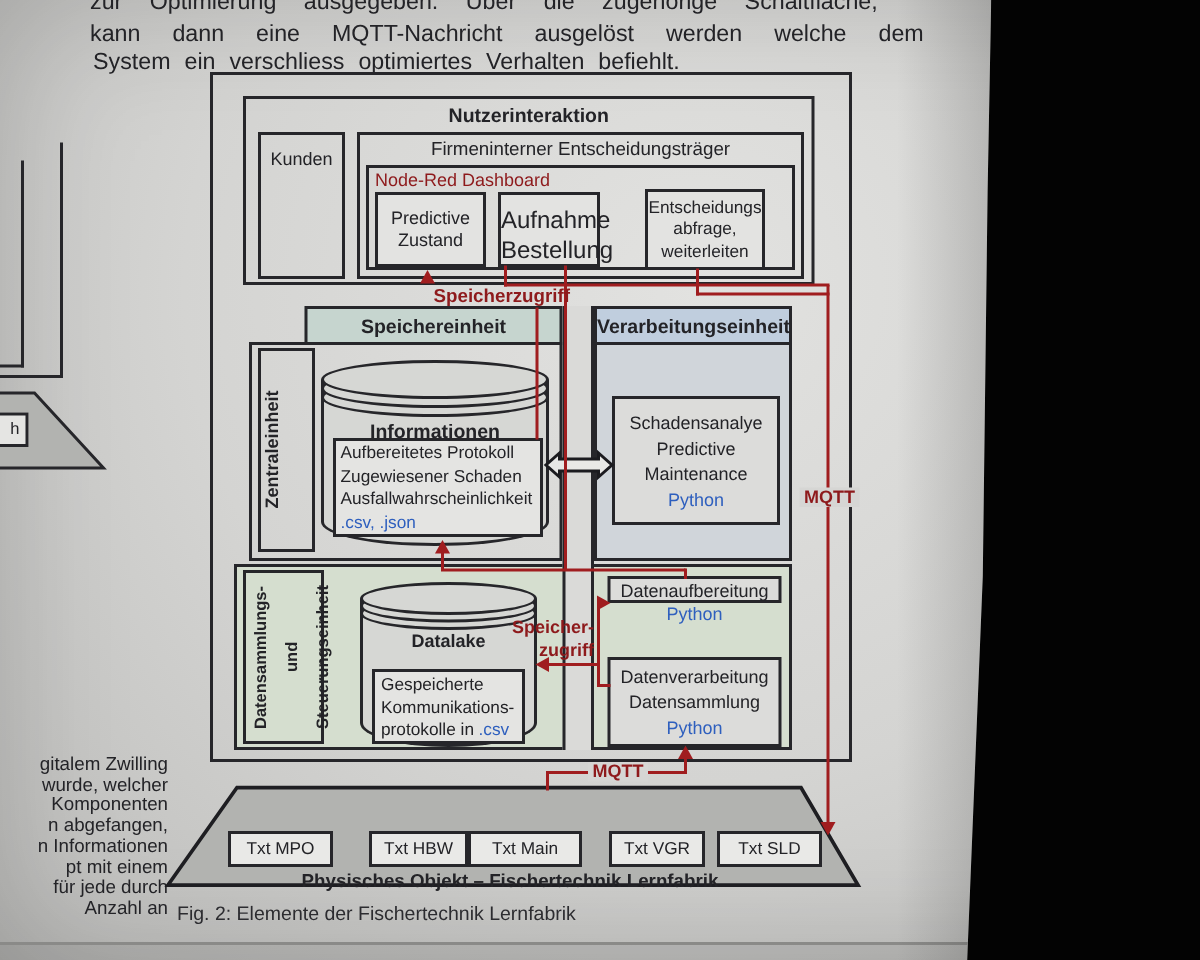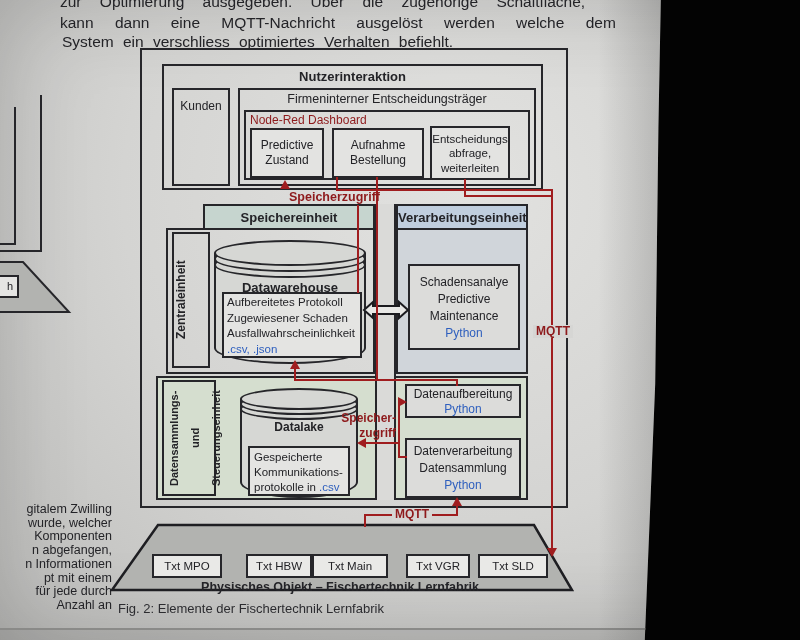--- a/index.html
+++ b/index.html
@@ -68,21 +68,21 @@
     <div class="ctr" style="font-size:12px;margin-top:9px;">Kunden</div>
   </div>
   <div class="bx" style="left:238px;top:88px;width:298px;height:98px;">
     <div class="ctr" style="font-size:12.5px;margin-top:2px;">Firmeninterner Entscheidungsträger</div>
   </div>
   <div class="bx" style="left:244px;top:110px;width:286px;height:70px;">
     <div class="maroon" style="font-size:12px;margin:1px 0 0 4px;">Node-Red Dashboard</div>
   </div>
   <div class="bx pre ctr lbl" style="left:250px;top:128px;width:74px;height:50px;background:#e3e3e1;font-size:12px;padding-top:8px;">Predictive
 Zustand</div>
-  <div class="bx pre ctr lbl" style="left:332px;top:128px;width:92px;height:50px;background:#e3e3e1;font-size:12px;padding-top:8px;">Aufnahme
+  <div class="bx pre ctr lbl" style="left:332px;top:128px;width:68px;height:50px;background:#e3e3e1;font-size:16px;padding-top:8px;">Aufnahme
 Bestellung</div>
   <div class="bx pre ctr lbl" style="left:430px;top:126px;width:80px;height:54px;background:#e3e3e1;font-size:11.5px;padding-top:4px;">Entscheidungs
 abfrage,
 weiterleiten</div>
 
   <div class="bx ctr bold" style="left:396px;top:204px;width:132px;height:26px;background:#c0cede;font-size:13px;padding-top:4px;">
     <span>Verarbeitungseinheit</span>
   </div>
   <div class="bx ctr bold" style="left:203px;top:204px;width:172px;height:26px;background:#c6d5cf;font-size:13px;padding-top:4px;">
     <span>Speichereinheit</span>
@@ -100,21 +100,21 @@
   <div class="bx" style="left:162px;top:380px;width:54px;height:116px;z-index:3;">
     <div class="vtext bold ctr pre" style="font-size:11px;width:100%;height:100%;line-height:1.9;">Datensammlungs- und
 Steuerungseinheit</div>
   </div>
 
   <div class="abs" style="left:214px;top:240px;width:152px;height:124px;z-index:3;">
     <div class="cyl-body" style="top:13px;"></div>
     <div class="cyl-ring" style="top:12px;height:26px;"></div>
     <div class="cyl-ring" style="top:6px;height:26px;"></div>
     <div class="cyl-ring" style="top:0;height:26px;"></div>
-    <div class="abs ctr bold" style="left:0;width:100%;top:40px;font-size:13px;">Datawarehouse</div>
+    <div class="abs ctr bold" style="left:0;width:100%;top:40px;font-size:13px;">Informationen</div>
   </div>
   <div class="bx" style="left:222px;top:292px;width:140px;height:66px;background:#e4e4e2;z-index:4;font-size:11.5px;line-height:15.5px;padding:1px 0 0 3px;">
     <div class="pre">Aufbereitetes Protokoll
 Zugewiesener Schaden
 Ausfallwahrscheinlichkeit</div>
     <div class="blue">.csv, .json</div>
   </div>
 
   <div class="bx ctr" style="left:408px;top:264px;width:112px;height:86px;background:#dcdcda;z-index:3;font-size:12px;line-height:17px;padding-top:8px;">
     <div class="pre">Schadensanalye
@@ -133,21 +133,21 @@
     <div class="cyl-ring" style="top:5px;height:22px;"></div>
     <div class="cyl-ring" style="top:0;height:22px;"></div>
     <div class="abs ctr bold" style="left:0;width:100%;top:32px;font-size:12px;">Datalake</div>
   </div>
   <div class="bx" style="left:248px;top:446px;width:102px;height:50px;background:#e4e4e2;z-index:4;font-size:11.5px;line-height:15px;padding:2px 0 0 4px;">
     <span class="pre">Gespeicherte
 Kommunikations-
 protokolle in</span><span class="blue" style="margin-left:3px;">.csv</span>
   </div>
 
-  <div class="bx ctr" style="left:405px;top:384px;width:116px;height:34px;background:#dcdcda;z-index:3;font-size:12px;line-height:15px;padding-top:1px;">
+  <div class="bx ctr" style="left:405px;top:384px;width:116px;height:18px;background:#dcdcda;z-index:3;font-size:12px;line-height:15px;padding-top:1px;">
     <div>Datenaufbereitung</div>
     <div class="blue">Python</div>
   </div>
   <div class="bx ctr" style="left:405px;top:438px;width:116px;height:60px;background:#dcdcda;z-index:3;font-size:12px;line-height:17px;padding-top:3px;">
     <div class="pre">Datenverarbeitung
 Datensammlung</div>
     <div class="blue">Python</div>
   </div>
 
   <div class="ah up" style="left:280px;top:180px;"></div>

